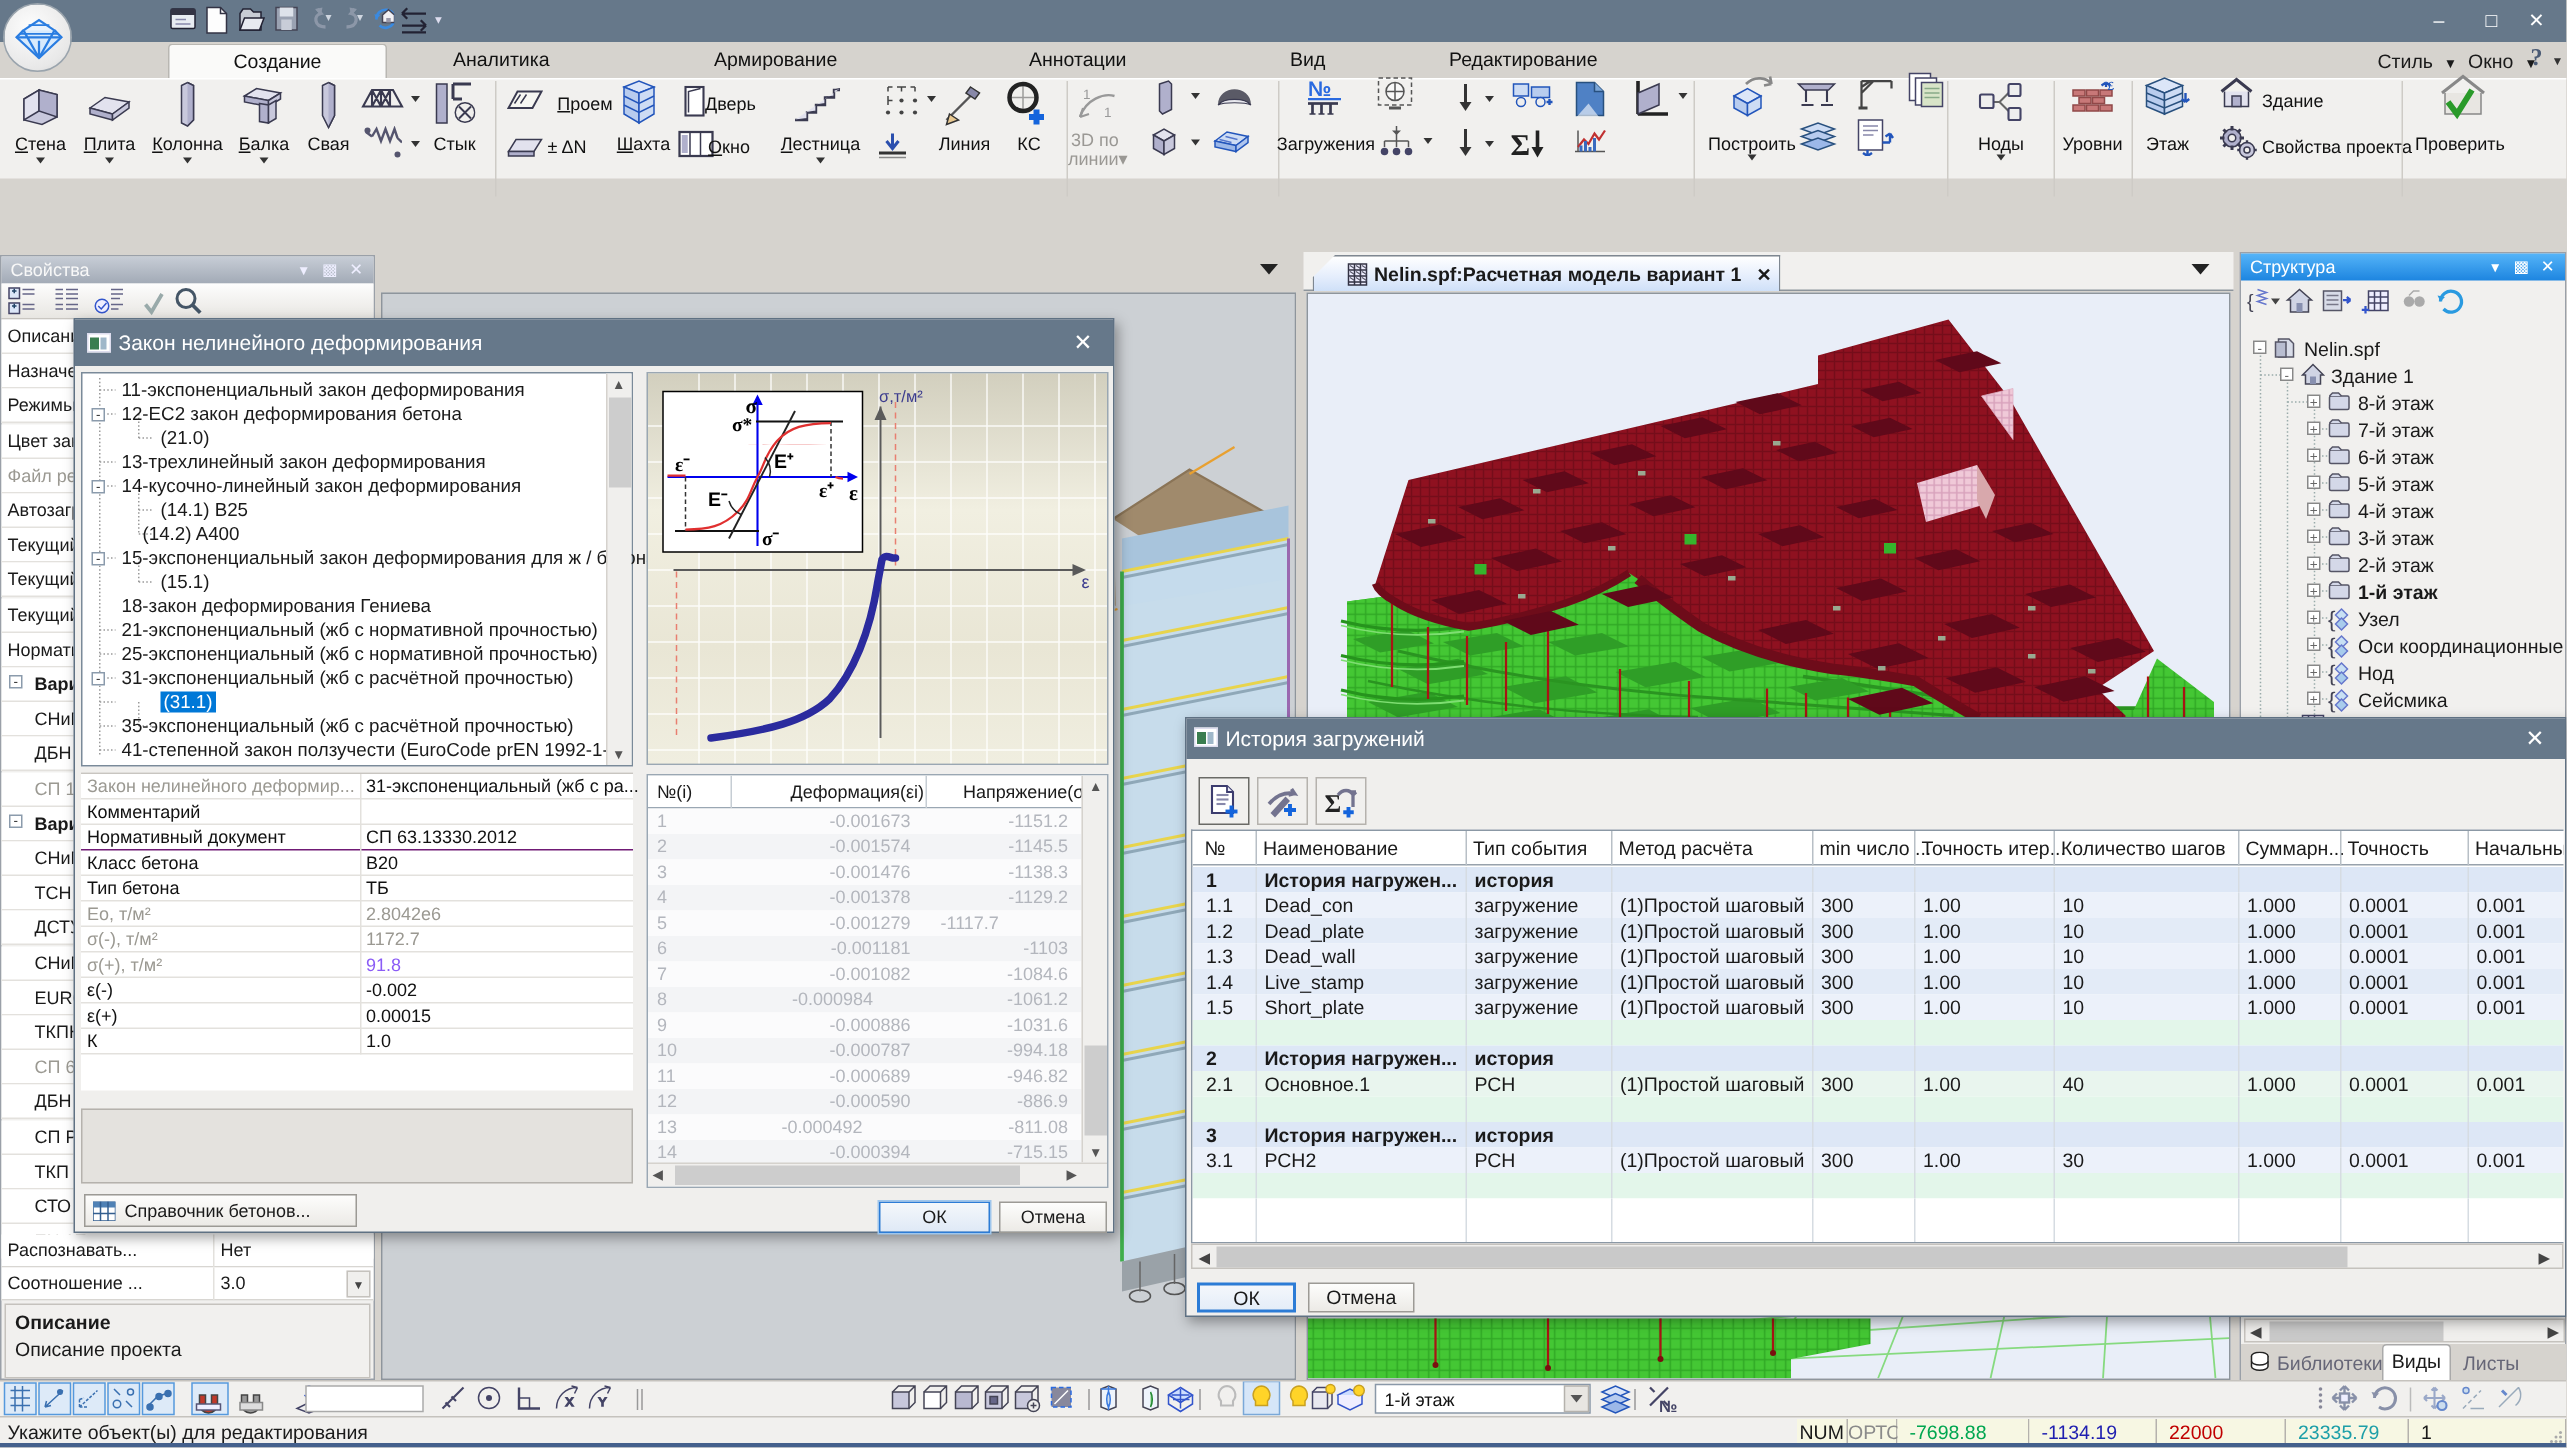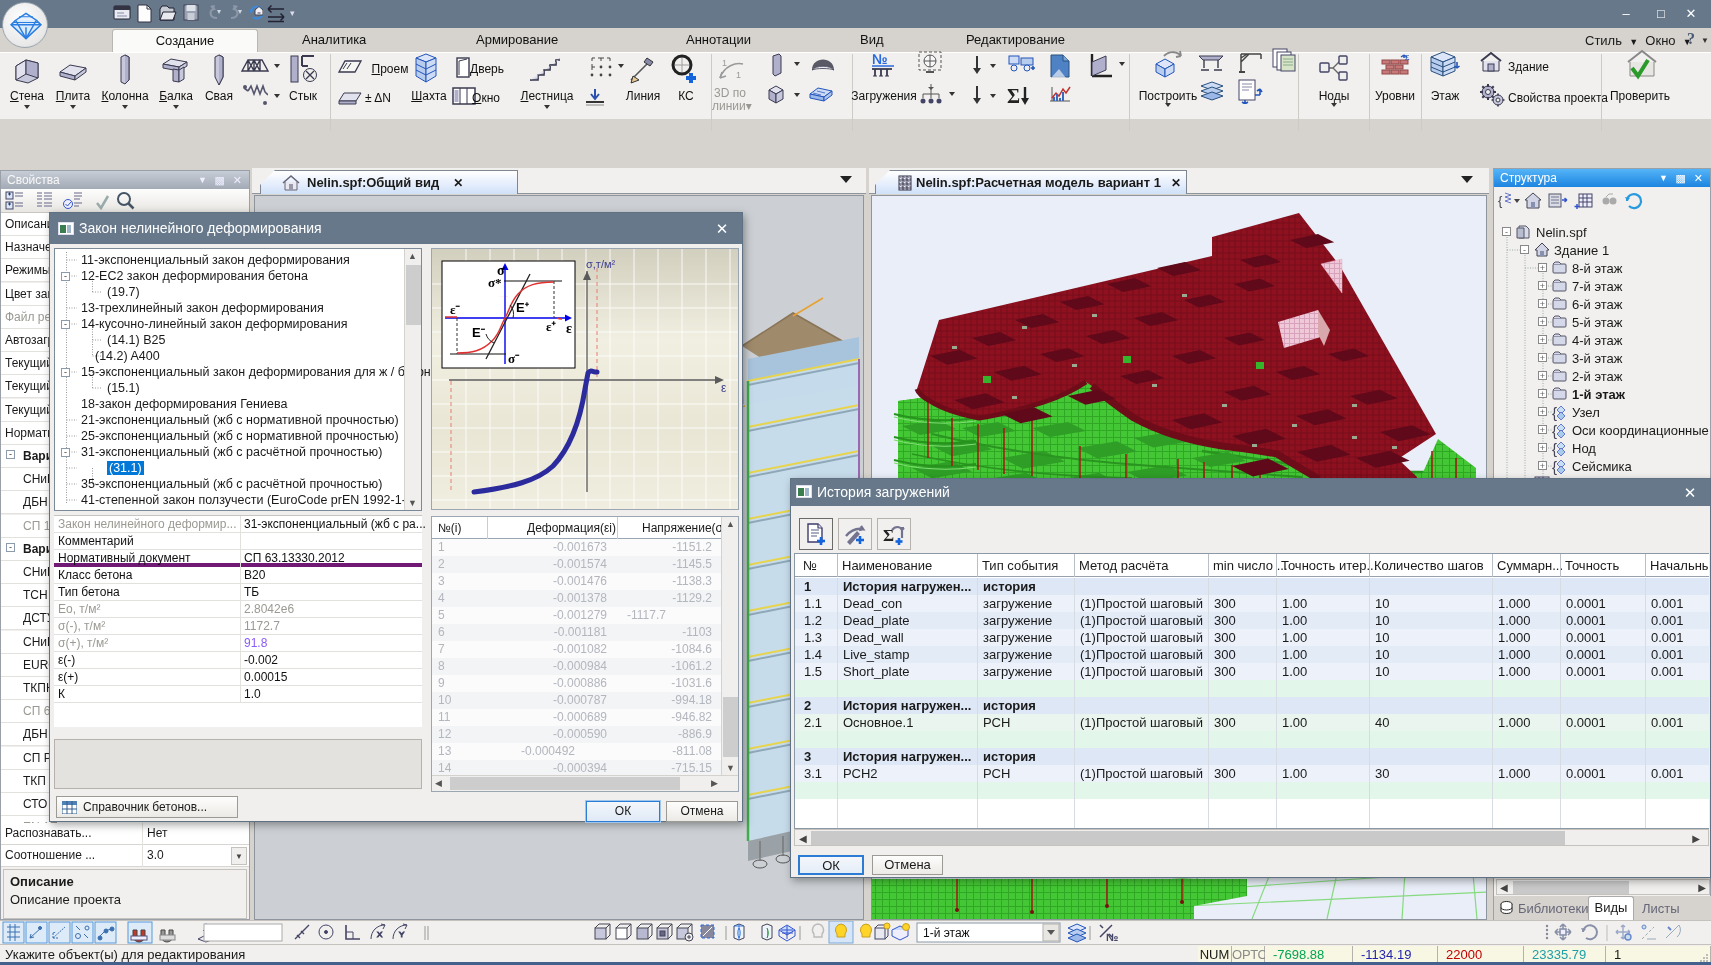--- a/index.html
+++ b/index.html
@@ -561,29 +561,20 @@
 <div style="position:absolute;right:2px;top:2px;width:16px;height:18px;background:#f0efed;border:1px solid #c5c2bd;font-size:8px;text-align:center;line-height:18px;color:#444;">▼</div>
         </div>
         <div style="position:absolute;left:2px;top:698px;width:244px;height:50px;background:#f1f0ee;border:1px solid #c5c2bd;">
 <div style="position:absolute;left:6px;top:4px;font-weight:bold;font-size:13px;">Описание</div>
 <div style="position:absolute;left:6px;top:22px;font-size:13px;">Описание проекта</div>
         </div>
       </div>
 </div>
 
 <div id="doc1">
- <div class="tabstrip">
-   <div class="doctab" style="left:8px;width:258px;padding-left:46px;">Nelin.spf:Общий вид<span style="font-weight:bold;margin-left:14px;font-size:12px;">✕</span>
-<svg width="20" height="18" viewBox="0 0 20 18" style="position:absolute;left:20px;top:3px;">
-            <path d="M2 9 L10 2 L18 9" fill="none" stroke="#667" stroke-width="1.6"></path>
-            <path d="M4 8 v8 h12 v-8" fill="#e8e8f0" stroke="#667"></path>
-            <rect x="8" y="10" width="4" height="6" fill="#99a"></rect>
-          </svg>
-</div>
- </div>
  <div style="position:absolute;right:14px;top:8px;width:0;height:0;border-left:6px solid transparent;border-right:6px solid transparent;border-top:7px solid #222;"></div>
       <div class="docbody" style="background:#ccd0d4;overflow:hidden;">
         <svg width="610" height="723" viewBox="0 0 610 723" style="position:absolute;left:0;top:0;">
 <rect width="610" height="723" fill="#ccd0d4"></rect>
 <path d="M487 150 L538 117 L589 146 L540 184 Z" fill="#a08a6c"></path>
 <path d="M487 150 L538 117 L589 146" fill="none" stroke="#8a7457" stroke-width="1.5"></path>
 <path d="M493 163 L604 141 L604 190 L493 208 Z" fill="#a8c4dc"></path>
 <path d="M493 185 L604 163 L604 209 L493 231 Z" fill="#c6dcec" opacity="0.95"></path>
           <path d="M493 185 L604 163" stroke="#e8d44c" stroke-width="2" fill="none"></path>
           <path d="M493 189 L604 167" stroke="#8fa8b8" stroke-width="2" fill="none"></path>
@@ -1027,21 +1018,21 @@
 </g>
           </svg>
           <div style="position:absolute;left:0;top:0px;width:350px;height:16px;white-space:nowrap;">
             <span style="position:absolute;left:26px;top:1px;font-size:12.5px;">11-экспоненциальный закон деформирования</span>
           </div>
           <div style="position:absolute;left:0;top:16px;width:350px;height:16px;white-space:nowrap;">
             <span style="position:absolute;left:6px;top:4px;width:9px;height:9px;border:1px solid #8b9bac;background:#fff;font-size:9px;line-height:7px;text-align:center;color:#333;">-</span>
             <span style="position:absolute;left:26px;top:1px;font-size:12.5px;">12-EC2 закон деформирования бетона</span>
           </div>
           <div style="position:absolute;left:0;top:32px;width:350px;height:16px;white-space:nowrap;">
-            <span style="position:absolute;left:52px;top:1px;font-size:12.5px;">(19.7)</span>
+            <span style="position:absolute;left:52px;top:1px;font-size:12.5px;">(21.0)</span>
           </div>
           <div style="position:absolute;left:0;top:48px;width:350px;height:16px;white-space:nowrap;">
             <span style="position:absolute;left:26px;top:1px;font-size:12.5px;">13-трехлинейный закон деформирования</span>
           </div>
           <div style="position:absolute;left:0;top:64px;width:350px;height:16px;white-space:nowrap;">
             <span style="position:absolute;left:6px;top:4px;width:9px;height:9px;border:1px solid #8b9bac;background:#fff;font-size:9px;line-height:7px;text-align:center;color:#333;">-</span>
             <span style="position:absolute;left:26px;top:1px;font-size:12.5px;">14-кусочно-линейный закон деформирования</span>
           </div>
           <div style="position:absolute;left:0;top:80px;width:350px;height:16px;white-space:nowrap;">
             <span style="position:absolute;left:52px;top:1px;font-size:12.5px;">(14.1) B25</span>
@@ -1088,21 +1079,21 @@
 
  <div id="pgrid" style="position:absolute;left:4px;top:302px;width:368px;height:212px;background:#fff;border-top:1px solid #c8c5c0;">
         <div style="position:absolute;left:0;top:0px;width:368px;height:17px;border-bottom:1px solid #e3e1dd;">
 <span style="position:absolute;left:4px;top:1px;color:#9b9992;white-space:nowrap;overflow:hidden;width:180px;">Закон нелинейного деформир...</span>
 <span style="position:absolute;left:190px;top:1px;color:#111;white-space:nowrap;">31-экспоненциальный (жб с ра...</span>
         </div>
         <div style="position:absolute;left:0;top:17px;width:368px;height:17px;border-bottom:1px solid #e3e1dd;">
 <span style="position:absolute;left:4px;top:1px;color:#111;white-space:nowrap;overflow:hidden;width:180px;">Комментарий</span>
 <span style="position:absolute;left:190px;top:1px;color:#111;white-space:nowrap;"></span>
         </div>
-        <div style="position:absolute;left:0;top:34px;width:368px;height:17px;border-bottom:4px solid #701a75;">
+        <div style="position:absolute;left:0;top:34px;width:368px;height:17px;border-bottom:1px solid #701a75;">
 <span style="position:absolute;left:4px;top:1px;color:#111;white-space:nowrap;overflow:hidden;width:180px;">Нормативный документ</span>
 <span style="position:absolute;left:190px;top:1px;color:#111;white-space:nowrap;">СП 63.13330.2012</span>
         </div>
         <div style="position:absolute;left:0;top:51px;width:368px;height:17px;border-bottom:1px solid #e3e1dd;">
 <span style="position:absolute;left:4px;top:1px;color:#111;white-space:nowrap;overflow:hidden;width:180px;">Класс бетона</span>
 <span style="position:absolute;left:190px;top:1px;color:#111;white-space:nowrap;">B20</span>
         </div>
         <div style="position:absolute;left:0;top:68px;width:368px;height:17px;border-bottom:1px solid #e3e1dd;">
 <span style="position:absolute;left:4px;top:1px;color:#111;white-space:nowrap;overflow:hidden;width:180px;">Тип бетона</span>
 <span style="position:absolute;left:190px;top:1px;color:#111;white-space:nowrap;">ТБ</span>
@@ -1259,21 +1250,21 @@
 <span style="position:absolute;left:85px;top:1px;width:90px;text-align:right;">-0.001181</span>
 <span style="position:absolute;left:195px;top:1px;width:85px;text-align:right;">-1103</span>
         </div>
         <div style="position:absolute;left:0;top:124px;width:289px;height:17px;background:#fbfbfc;color:#b3b6bd;">
 <span style="position:absolute;left:6px;top:1px;">7</span>
 <span style="position:absolute;left:85px;top:1px;width:90px;text-align:right;">-0.001082</span>
 <span style="position:absolute;left:195px;top:1px;width:85px;text-align:right;">-1084.6</span>
         </div>
         <div style="position:absolute;left:0;top:141px;width:289px;height:17px;background:#f3f4f6;color:#b3b6bd;">
 <span style="position:absolute;left:6px;top:1px;">8</span>
-<span style="position:absolute;left:85px;top:1px;width:90px;text-align:right;">-0.000984</span>
+<span style="position:absolute;left:96px;top:1px;width:90px;text-align:left;">-0.000984</span>
 <span style="position:absolute;left:195px;top:1px;width:85px;text-align:right;">-1061.2</span>
         </div>
         <div style="position:absolute;left:0;top:158px;width:289px;height:17px;background:#fbfbfc;color:#b3b6bd;">
 <span style="position:absolute;left:6px;top:1px;">9</span>
 <span style="position:absolute;left:85px;top:1px;width:90px;text-align:right;">-0.000886</span>
 <span style="position:absolute;left:195px;top:1px;width:85px;text-align:right;">-1031.6</span>
         </div>
         <div style="position:absolute;left:0;top:175px;width:289px;height:17px;background:#f3f4f6;color:#b3b6bd;">
 <span style="position:absolute;left:6px;top:1px;">10</span>
 <span style="position:absolute;left:85px;top:1px;width:90px;text-align:right;">-0.000787</span>

